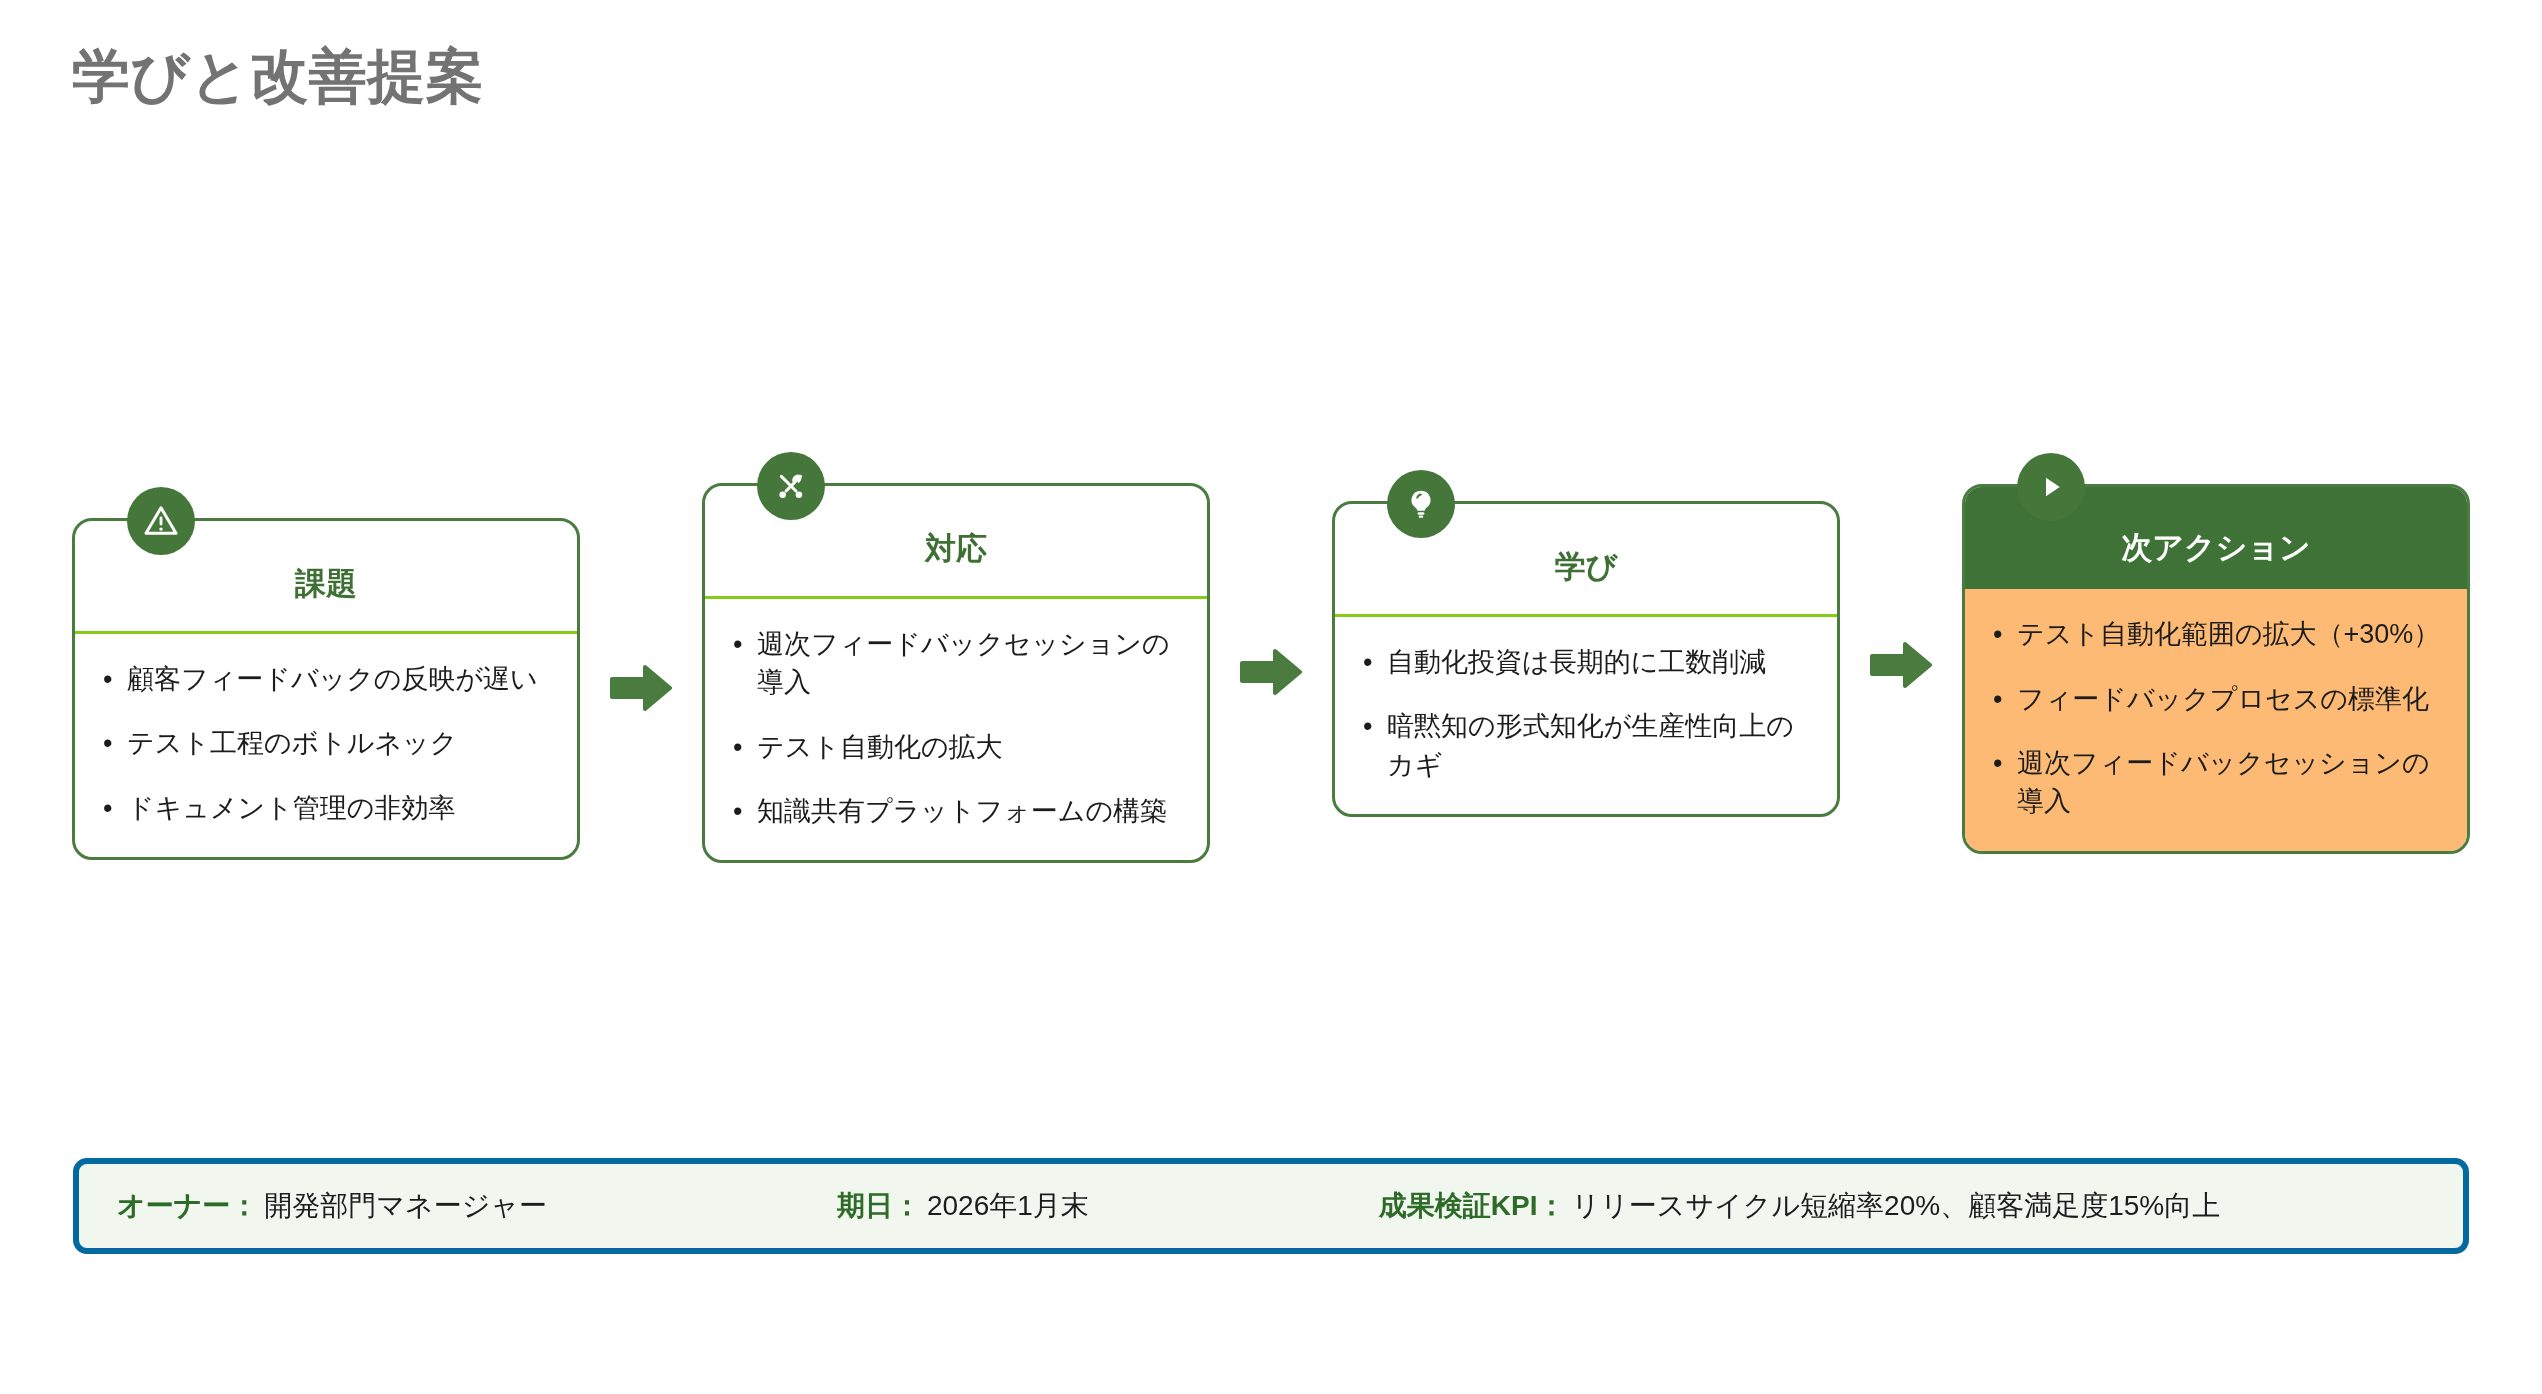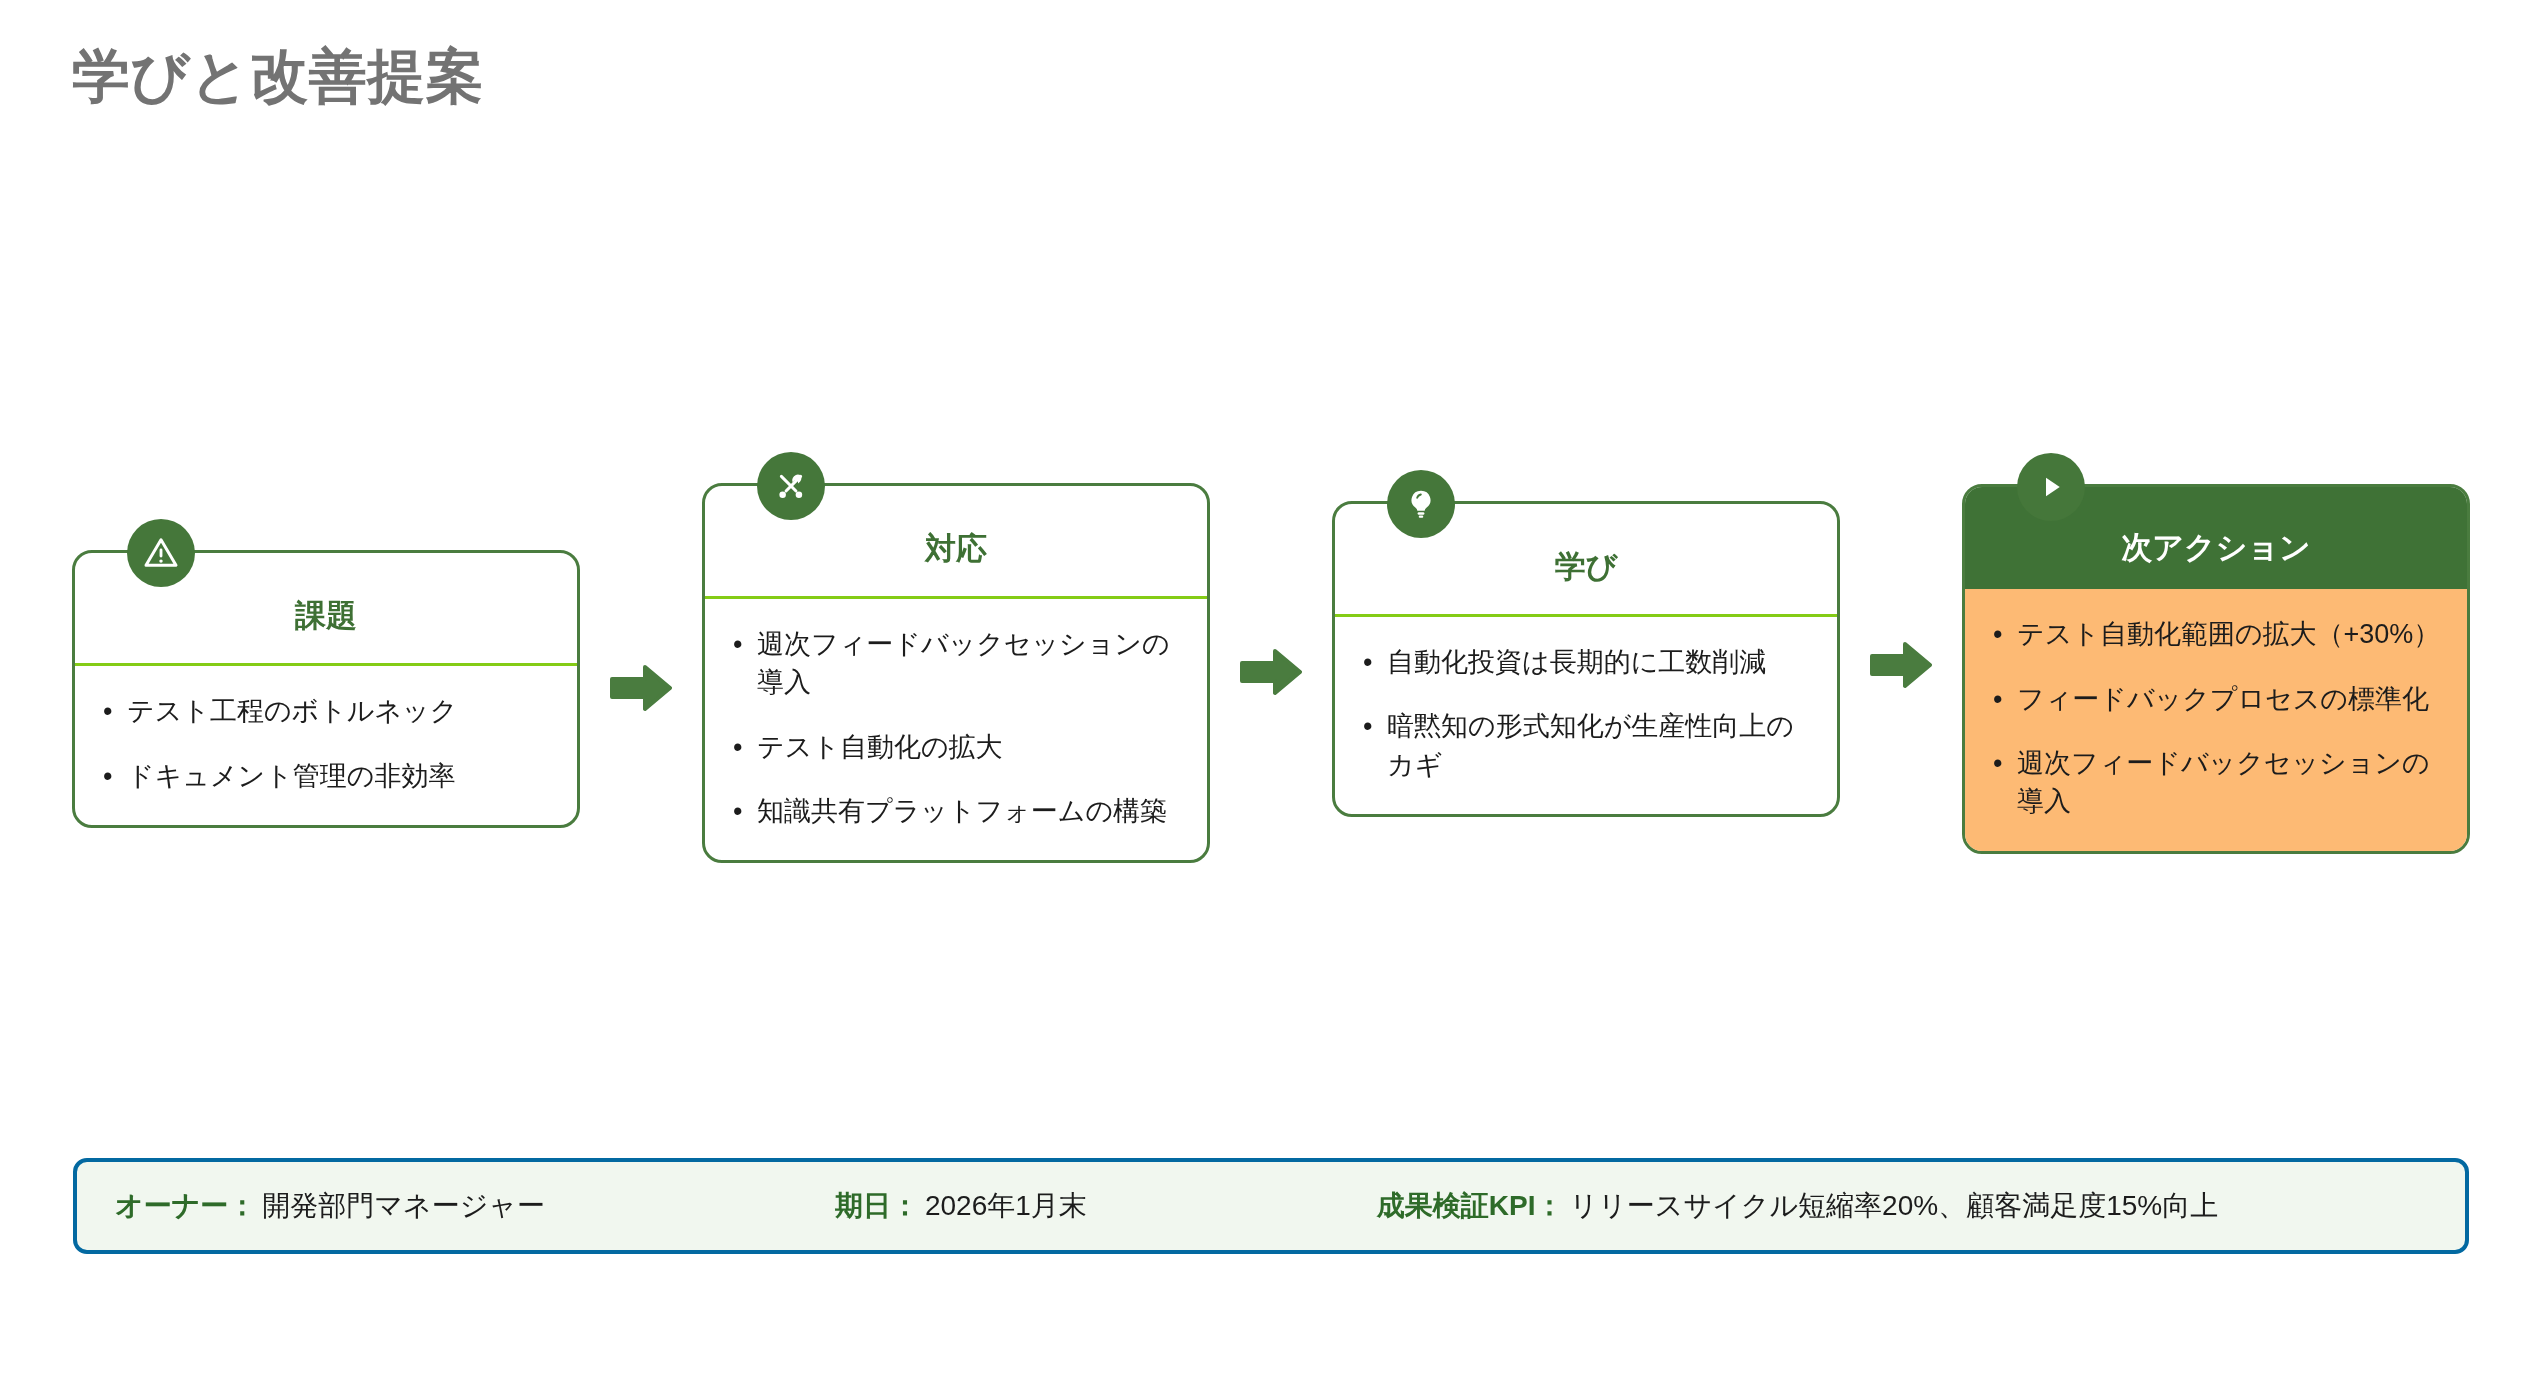--- a/index.html
+++ b/index.html
@@ -150,21 +150,21 @@
   .arrow svg { display: block; }
 
   
   .footer-bar {
     position: absolute;
     left: 73px;
     top: 1158px;
     width: 2396px;
     height: 96px;
     box-sizing: border-box;
-    border: 4px solid #0369a1;
+    border: 6px solid #0369a1;
     border-radius: 14px;
     background: #f1f7ef;
     display: flex;
     flex-direction: row;
     align-items: center;
   }
   .footer-item {
     display: flex;
     align-items: baseline;
     white-space: nowrap;
@@ -193,20 +193,21 @@
     <div class="card">
       <div class="icon-badge">
         <svg width="36" height="36" viewBox="0 0 24 24" aria-hidden="true">
           <path d="M12 3.2 L22 20.2 H2 Z" fill="none" stroke="#ffffff" stroke-width="2" stroke-linejoin="round"></path>
           <rect x="11.05" y="9" width="1.9" height="6" rx="0.95" fill="#ffffff"></rect>
           <circle cx="12" cy="17.4" r="1.15" fill="#ffffff"></circle>
         </svg>
       </div>
       <div class="card-header">課題</div>
       <div class="card-body">
+        <div class="bullet">顧客フィードバックの反映が遅い</div>
         <div class="bullet">テスト工程のボトルネック</div>
         <div class="bullet">ドキュメント管理の非効率</div>
       </div>
     </div>
   </div>
 
   <div class="arrow arrow-1">
     <svg width="62" height="52" viewBox="0 0 62 52" aria-hidden="true">
       <path d="M2 17 h33 V5 L60 26 L35 47 V35 H2 Z" fill="#4a7c3f" stroke="#4a7c3f" stroke-width="4" stroke-linejoin="round"></path>
     </svg>

